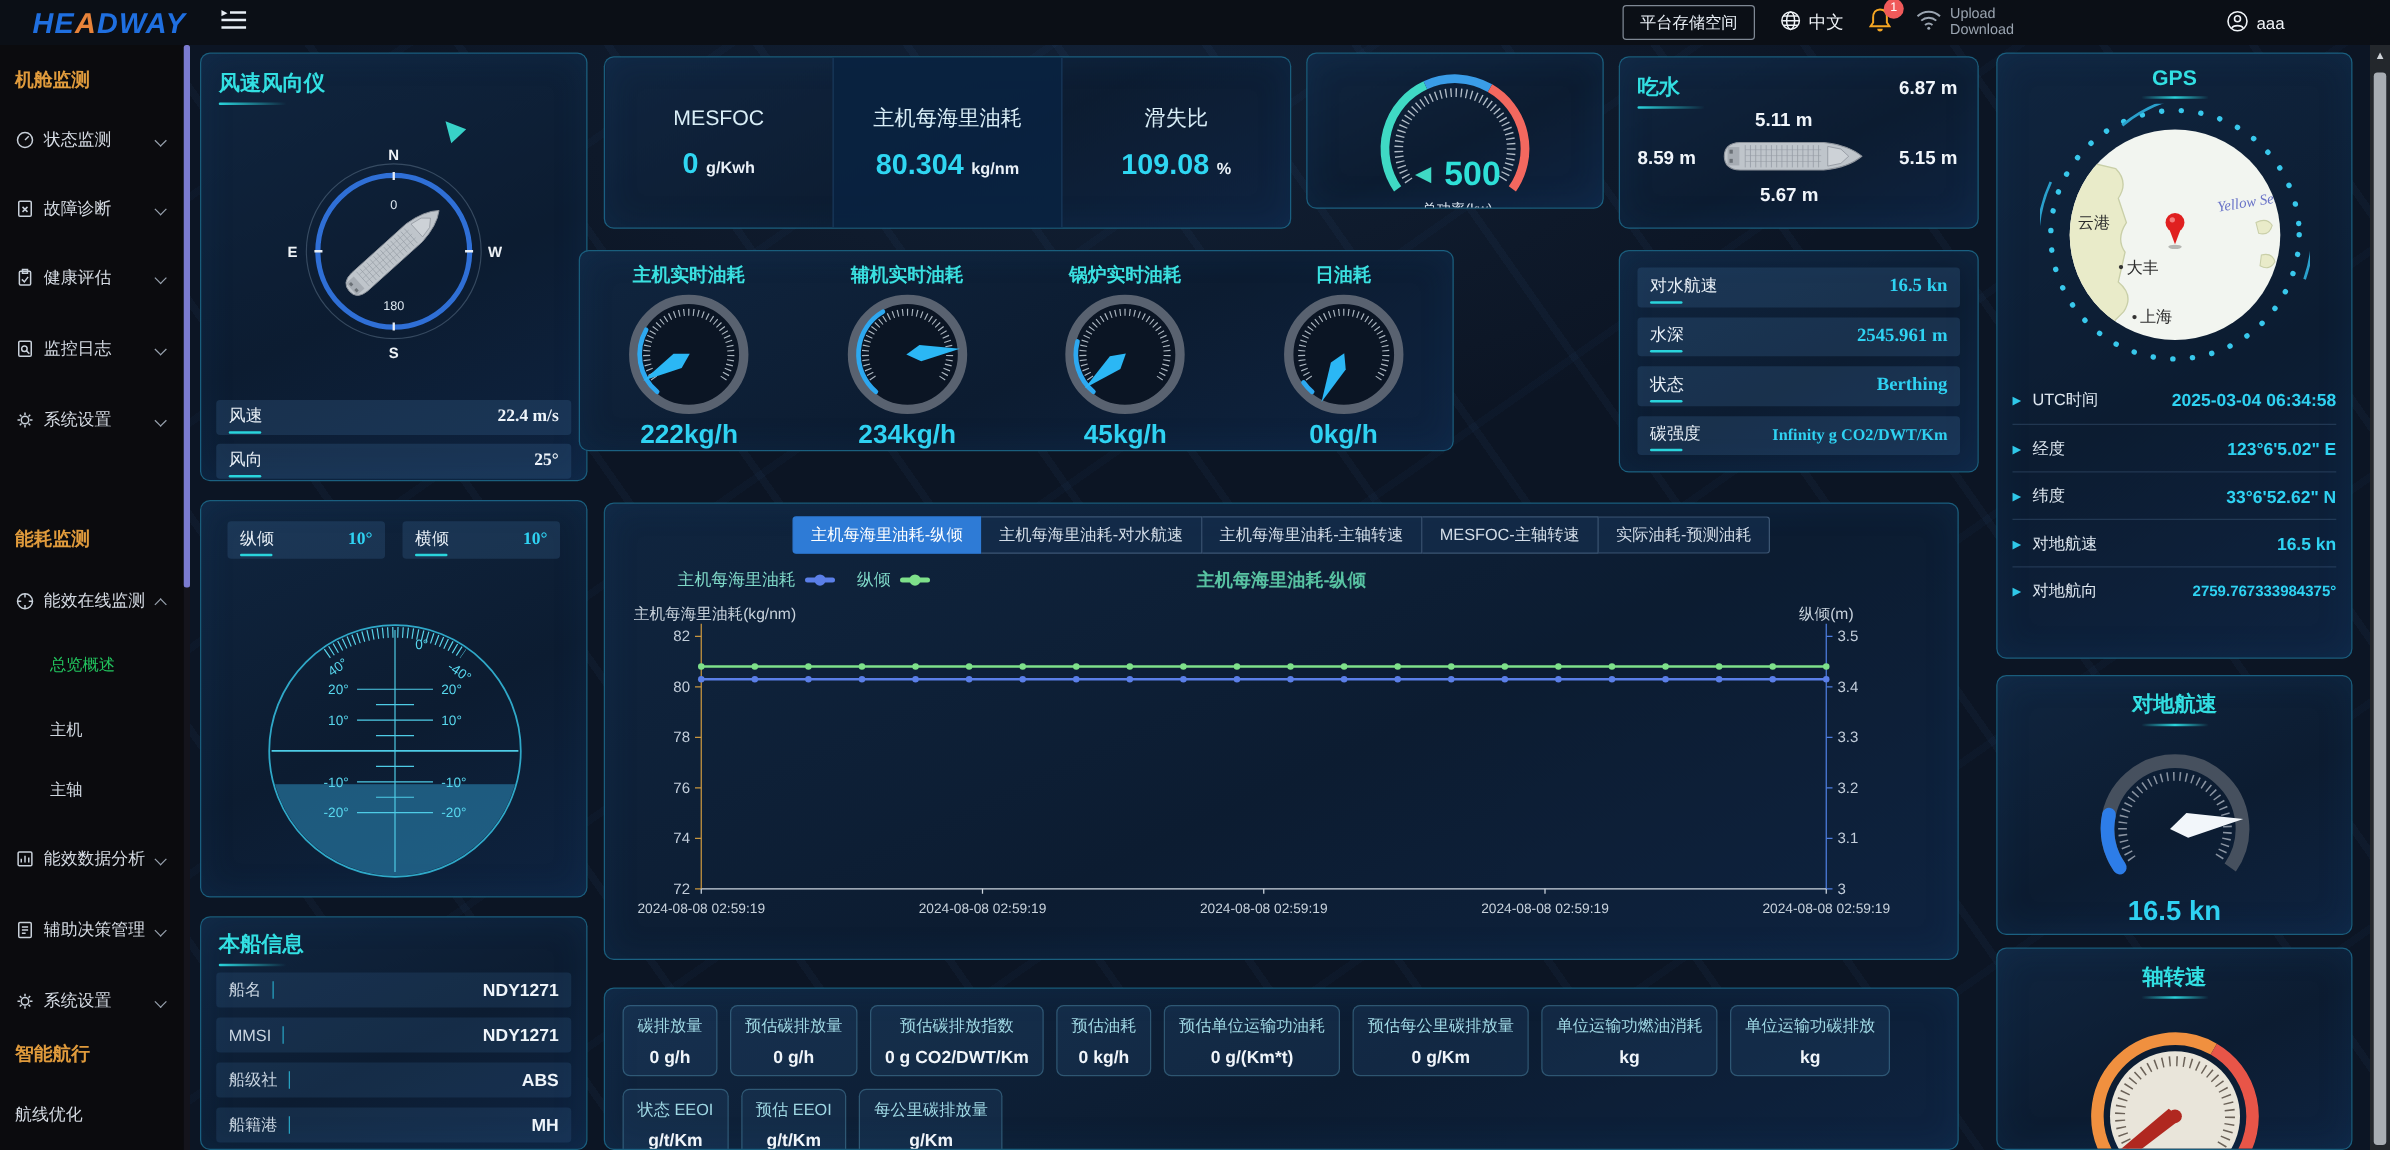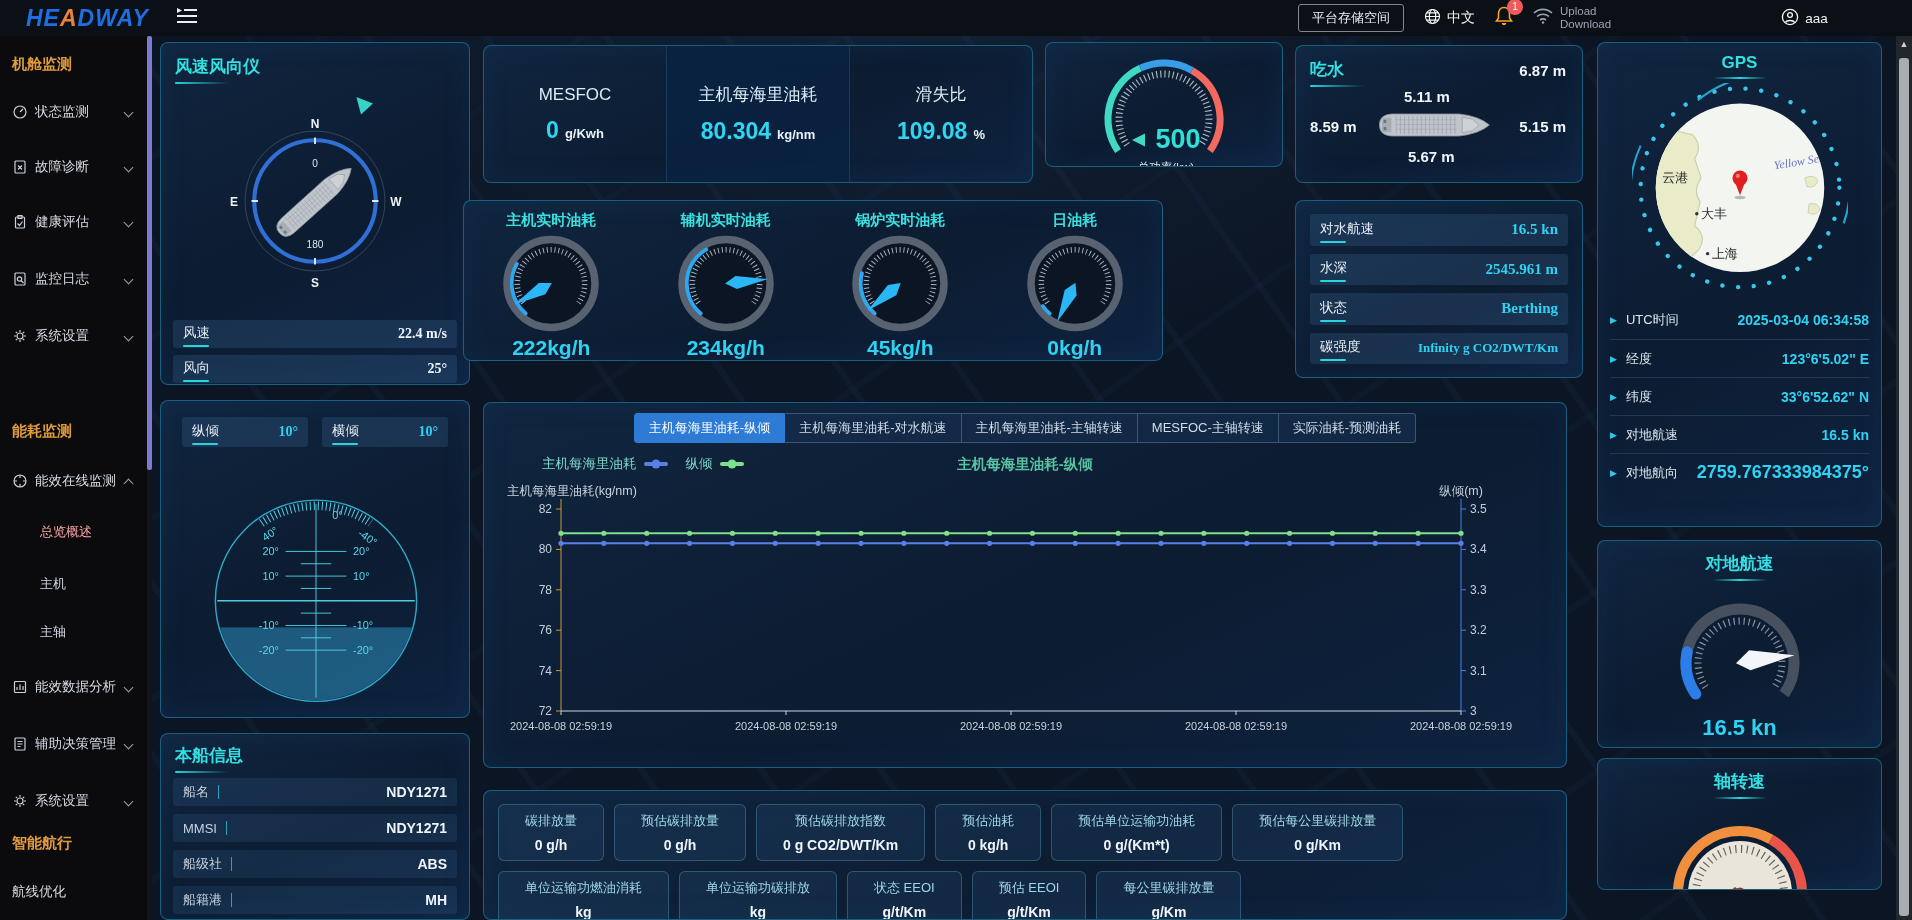--- a/index.html
+++ b/index.html
@@ -27,21 +27,21 @@
 
   
   .sidebar { position:absolute; left:0; top:36px; width:147px; height:884px; background:#0b0b0e; z-index:4; }
   .sb-item { position:absolute; left:0; width:147px; height:30px; display:flex; align-items:center;
     padding-left:12px; color:#d6dce4; font-size:13.5px; cursor:pointer; }
   .sb-item svg { margin-right:7px; flex:none; }
   .sb-head { position:absolute; left:12px; height:24px; color:#e09b3c; font-weight:bold; font-size:15px;
     display:flex; align-items:center; }
   .sb-sub { position:absolute; left:40px; height:26px; display:flex; align-items:center;
     color:#cfd6de; font-size:13px; cursor:pointer; }
-  .sb-sub.active { color:#fca5a5; }
+  .sb-sub.active { color:#22c55e; }
   .chev { position:absolute; right:15px; width:7px; height:7px;
     border-right:1.5px solid #98a2ae; border-bottom:1.5px solid #98a2ae; transform:rotate(45deg); }
   .chev.up { transform:rotate(-135deg); margin-top:5px; }
   .sb-scroll { position:absolute; left:147px; top:36px; width:5px; height:884px; background:#14141c; z-index:4; }
   .sb-thumb { position:absolute; left:0; top:0; width:5px; height:434px; background:#7b7bd0; border-radius:2px; }
 
   
   .mainbg { position:absolute; left:152px; top:36px; width:1744px; height:884px; background:#0c1524;
     background-image:
       radial-gradient(900px 420px at 42% 4%, rgba(60,120,185,.12), transparent 70%),
@@ -91,21 +91,21 @@
   .legends { position:absolute; left:58px; top:0; display:flex; align-items:center; gap:18px; }
   .lgd { display:flex; align-items:center; color:#7fd9c8; font-size:13.5px; cursor:pointer; }
   .lm { width:24px; height:4px; border-radius:2px; position:relative; display:inline-block; margin-left:7px; }
   .lm::after { content:''; position:absolute; left:50%; top:50%; transform:translate(-50%,-50%);
     width:9px; height:9px; border-radius:50%; background:inherit; }
   .chart-title { text-align:center; color:#58c2a2; font-size:14.5px; font-weight:bold; }
 
   
   .chips { display:flex; flex-wrap:wrap; gap:10px; padding:13px 14px; }
   .chip { background:rgba(52,100,150,.18); border:1px solid rgba(120,200,230,.28); border-radius:6px;
-    padding:7px 26px; text-align:center; }
+    padding:7px 11px; text-align:center; }
   .chip-l { color:#9fd8e4; font-size:13px; white-space:nowrap; }
   .chip-v { color:#f0f5fa; font-size:14px; font-weight:bold; margin-top:7px; white-space:nowrap; }
 
   
   .gps-row { display:flex; align-items:center; height:38px; margin:0 12px; border-top:1px solid rgba(110,150,190,.22); }
   .gps-row:first-of-type { border-top:none; }
   .tri { color:#2fc8e8; font-size:9px; }
   .gl { margin-left:9px; color:#dde6ef; font-size:13px; }
   .gv { margin-left:auto; color:#2fd2f2; font-weight:bold; font-size:14px; white-space:nowrap; }
 
@@ -697,37 +697,37 @@
         <span class="gv">33°6'52.62" N</span>
     </div>
     <div class="gps-row">
       <span class="tri">▶</span>
         <span class="gl">对地航速</span>
         <span class="gv">16.5 kn</span>
     </div>
     <div class="gps-row">
       <span class="tri">▶</span>
         <span class="gl">对地航向</span>
-        <span class="gv" style="font-size:18px">2759.767333984375°</span>
+        <span class="gv" style="font-size:12px">2759.767333984375°</span>
     </div>
   </div>
 </div>
 
 <div class="panel" style="left:1597px;top:540px;width:285px;height:208px;text-align:center">
   <div class="ptitle center" style="margin-top:11px">对地航速</div>
   <svg width="180" height="128" viewBox="0 0 180 128" style="margin-top:2px">
     <path d="M45.8,111 A54 54 0 1 1 134.2,111" fill="none" stroke="#46505e" stroke-width="11"></path>
     <path d="M55.6,104.1 A42 42 0 1 1 124.4,104.1" fill="none" stroke="#8a94a2" stroke-width="7" stroke-dasharray="1.2 3.8"></path>
     <path d="M45.8,111 A54 54 0 0 1 37.2,68.8" fill="none" stroke="#2d7de8" stroke-width="11" stroke-linecap="round"></path>
     <polygon points="145,76 100,68 86,80 100,88" fill="#f2f6fa" transform="rotate(-4 90 80)"></polygon>
   </svg>
   <div style="color:#2fd2f2;font-size:22px;font-weight:bold;margin-top:0px">16.5 kn</div>
 </div>
 
-<div class="panel" style="left:1597px;top:758px;width:285px;height:132px;text-align:center">
+<div class="panel" style="left:1597px;top:758px;width:285px;height:162px;text-align:center">
   <div class="ptitle center" style="margin-top:11px">轴转速</div>
   <svg width="282" height="118" viewBox="0 0 282 118" style="margin-top:2px">
     <circle cx="141" cy="92" r="52" fill="#e9e5da"></circle>
     <path d="M90.2,127.6 A62 62 0 0 1 172,38.3" fill="none" stroke="#f0903f" stroke-width="10"></path>
     <path d="M172,38.3 A62 62 0 0 1 191.8,127.6" fill="none" stroke="#e85548" stroke-width="10"></path>
     <path d="M105,117.2 A44 44 0 1 1 177,117.2" fill="none" stroke="#6b6258" stroke-width="8" stroke-dasharray="1.2 4.5"></path>
     <polygon points="146,94 104,126 98,118 136,86" fill="#b02820"></polygon>
     <circle cx="141" cy="92" r="5.5" fill="#b02820"></circle>
   </svg>
 </div>

